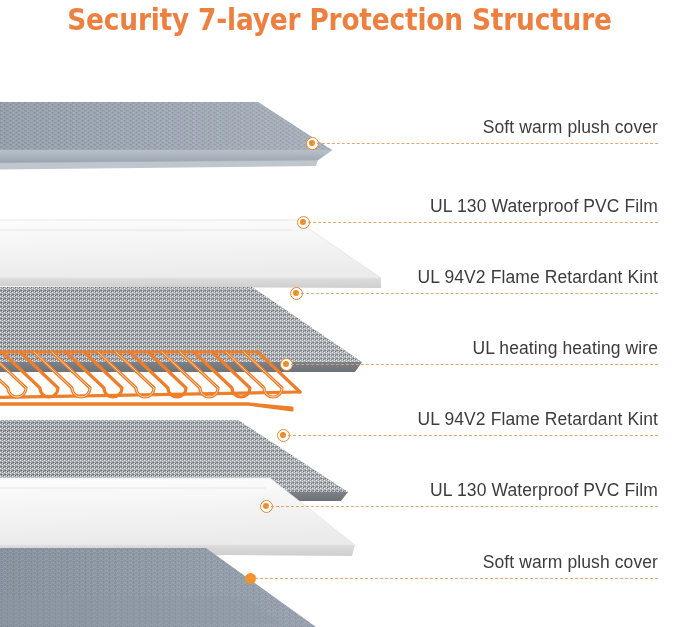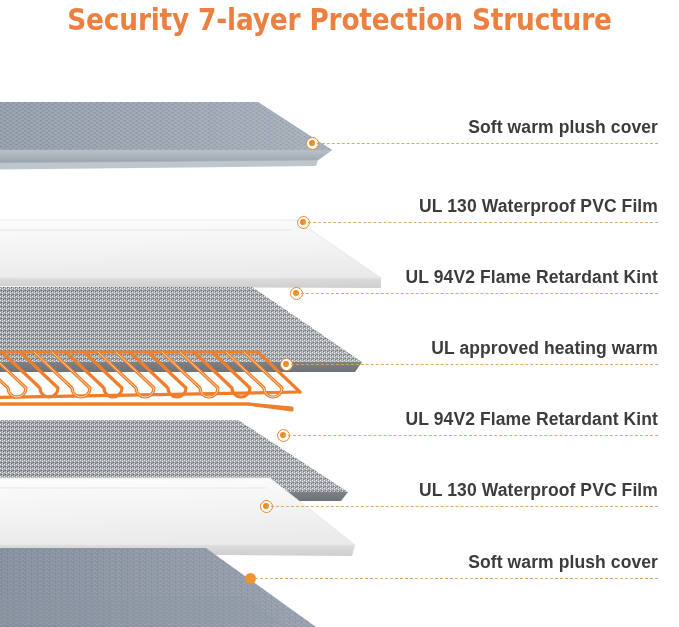--- a/index.html
+++ b/index.html
@@ -95,21 +95,21 @@
     background: #f2922c;
   }
   .callout .label {
     position: absolute;
     right: 21px;
     transform: translateY(-100%);
     padding-bottom: 6px;
     font-size: 17.5px;
     line-height: 20px;
     color: #3c3c3c;
-    font-weight: 700;
+    font-weight: 400;
     white-space: nowrap;
     letter-spacing: 0.1px;
   }
 </style>
 </head>
 <body>
 
 <div id="page-title">Security 7-layer Protection Structure</div>
 
 <div id="stage">
@@ -279,21 +279,21 @@
 
   <div class="callout" style="top:293px">
     <span class="dot" style="left:296px"></span>
     <span class="dash" style="left:296px; width:362px"></span>
     <span class="label">UL 94V2 Flame Retardant Kint</span>
   </div>
 
   <div class="callout" style="top:364px">
     <span class="dot" style="left:286px"></span>
     <span class="dash" style="left:286px; width:372px"></span>
-    <span class="label">UL approved heating warm</span>
+    <span class="label">UL heating heating wire</span>
   </div>
 
   <div class="callout" style="top:435px">
     <span class="dot" style="left:283px"></span>
     <span class="dash" style="left:283px; width:375px"></span>
     <span class="label">UL 94V2 Flame Retardant Kint</span>
   </div>
 
   <div class="callout" style="top:506px">
     <span class="dot" style="left:266px"></span>

